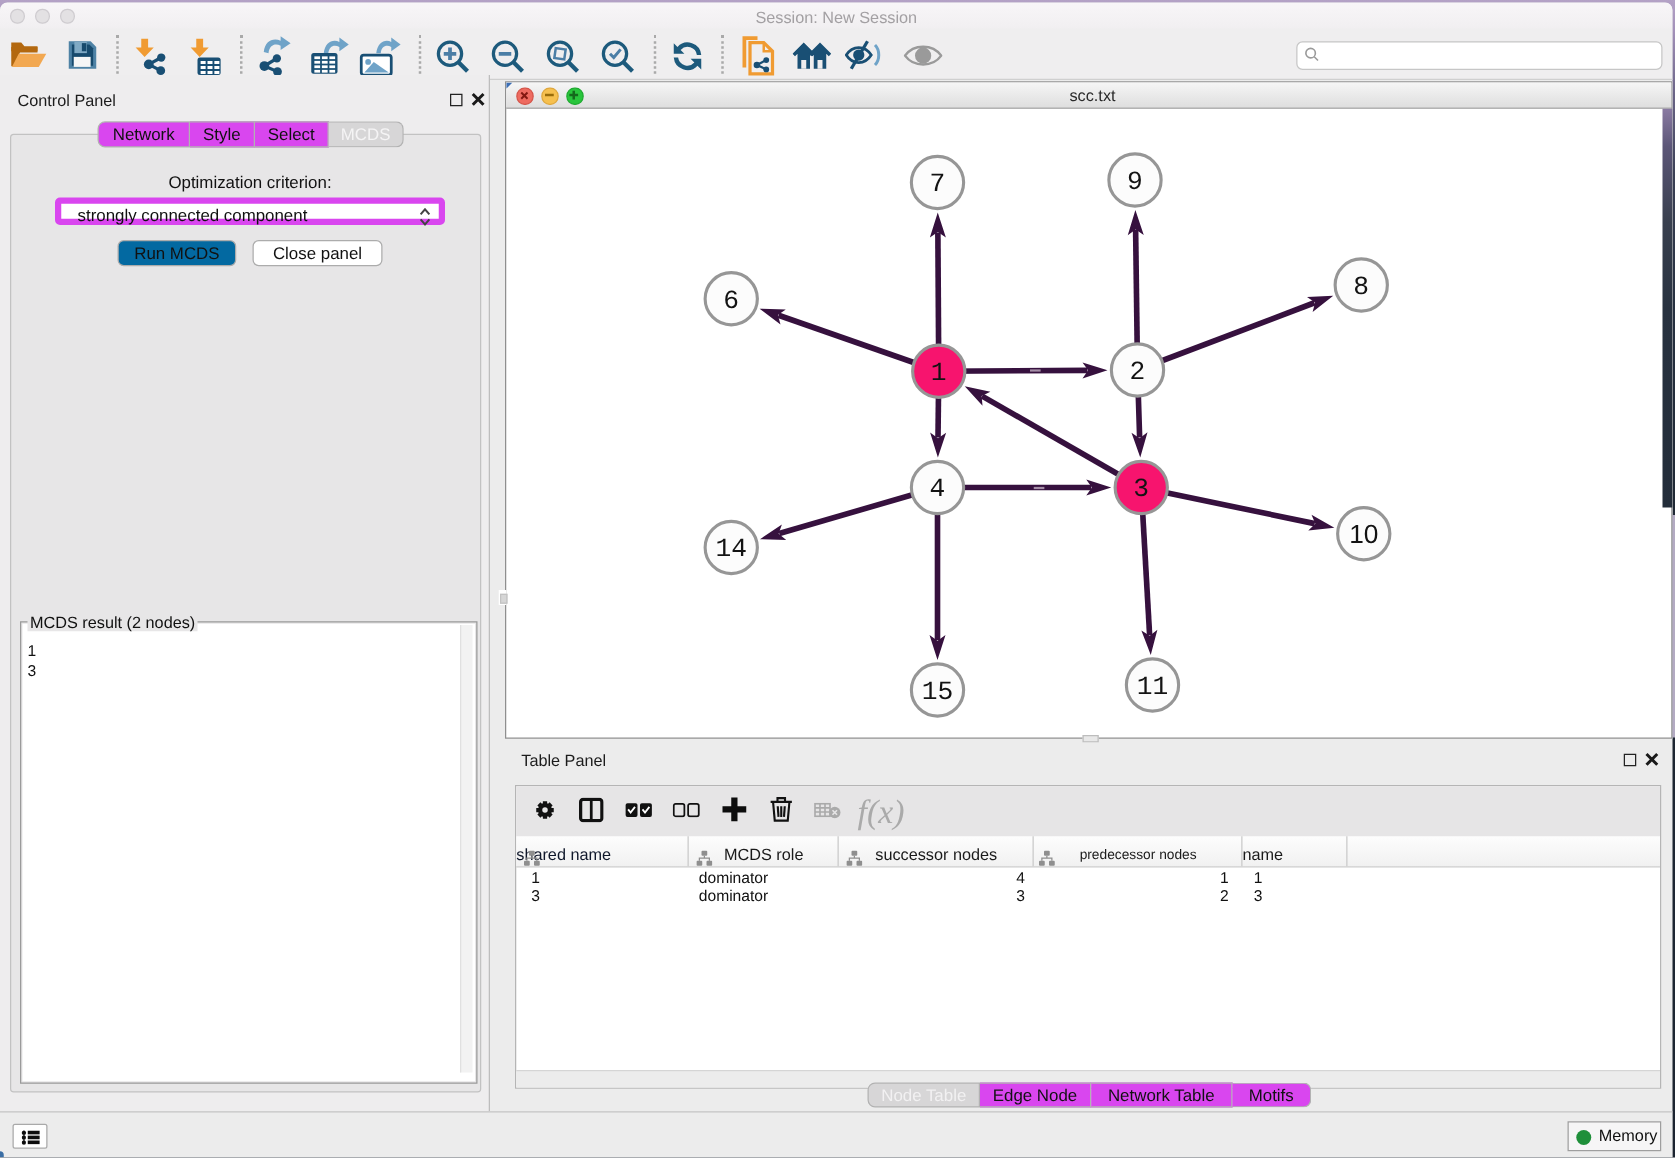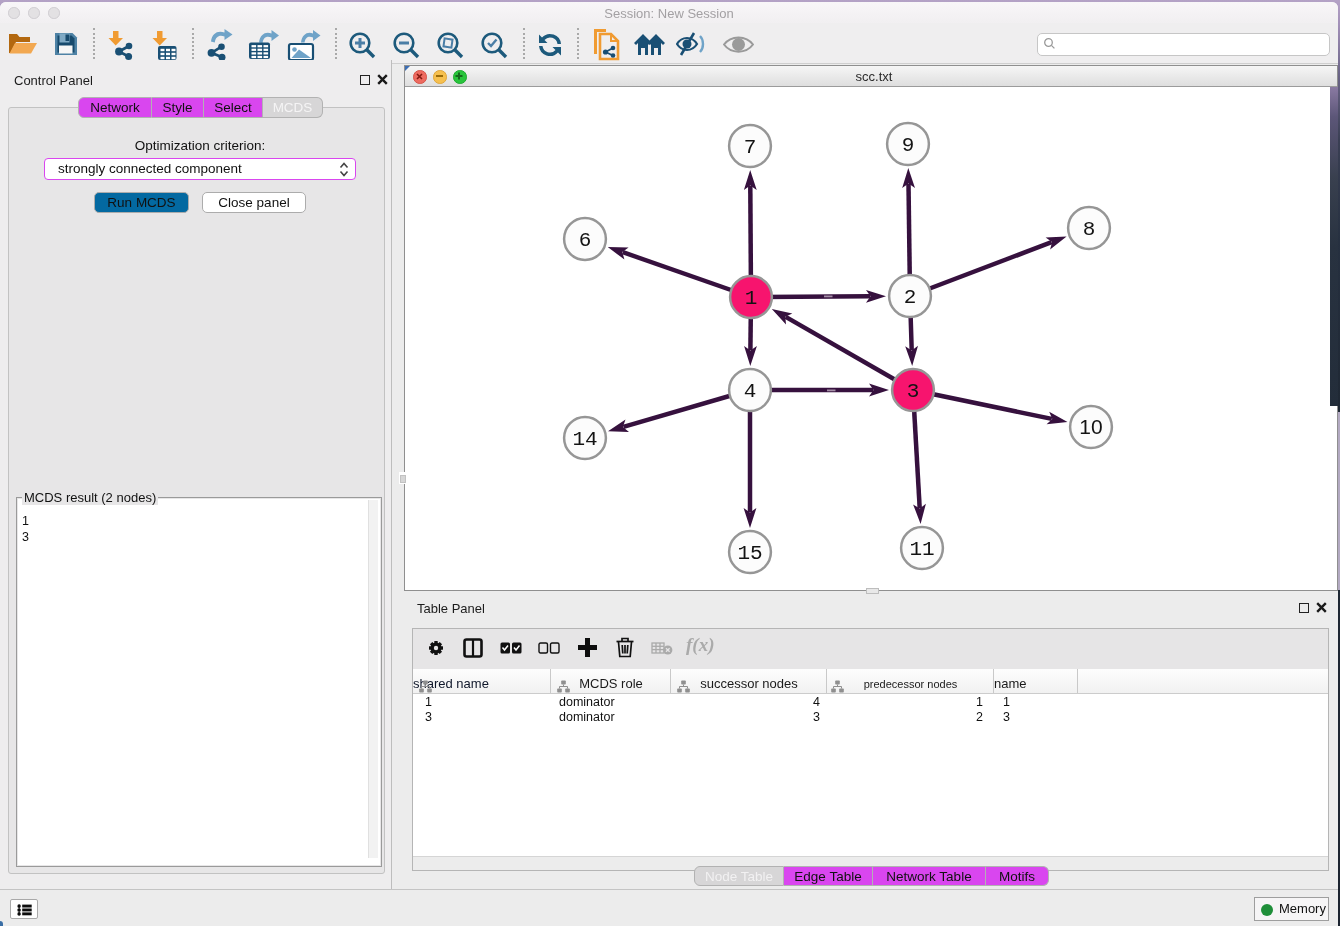--- a/index.html
+++ b/index.html
@@ -164,21 +164,21 @@
         <path d="M1.2 1.2 L9.8 9.8 M9.8 1.2 L1.2 9.8" stroke="#1a1a1a" stroke-width="2.4"></path>
       </svg>
 <div class="abs" style="left:8px;top:107px;width:377px;height:767px;background:#e7e6e7;border:1px solid #c2c2c2;border-radius:3px;box-sizing:border-box;"></div>
 <div class="abs" style="left:78px;top:97px;width:245px;height:21px;">
 <div class="tabbtn" style="left:0;width:74px;border-radius:6px 0 0 6px;line-height:20px;">Network</div>
 <div class="tabbtn" style="left:74px;width:52px;border-left:none;line-height:20px;">Style</div>
 <div class="tabbtn" style="left:126px;width:59px;border-left:none;line-height:20px;">Select</div>
 <div class="tabbtn" style="left:185px;width:60px;border-left:none;border-radius:0 6px 6px 0;line-height:20px;background:#d7d6d7;color:#f5f4f5;">MCDS</div>
 </div>
 <div class="abs" style="left:0;top:138px;width:400px;text-align:center;font-size:13.5px;color:#111;">Optimization criterion:</div>
-<div class="abs" style="left:44px;top:158px;width:312px;height:22px;background:#fff;border:1px solid #d946ef;border-radius:4px;box-sizing:border-box;">
+<div class="abs" style="left:44px;top:158px;width:312px;height:22px;background:#fff;border:5px solid #d946ef;border-radius:4px;box-sizing:border-box;">
 <div class="abs" style="left:13px;top:0;line-height:20px;font-size:13.5px;color:#111;">strongly connected component</div>
 <svg class="abs" style="right:6px;top:3px" width="10" height="15" viewBox="0 0 10 15">
           <path d="M1.5 5.5 L5 1.5 L8.5 5.5" fill="none" stroke="#444" stroke-width="1.6"></path>
           <path d="M1.5 9.5 L5 13.5 L8.5 9.5" fill="none" stroke="#444" stroke-width="1.6"></path>
         </svg>
 </div>
 <div class="abs" style="left:94px;top:192px;width:95px;height:21px;background:#0369a1;border:1px solid #acacac;border-radius:5px;box-sizing:border-box;text-align:center;line-height:19px;font-size:13.5px;color:#111;">Run MCDS</div>
 <div class="abs" style="left:202px;top:192px;width:104px;height:21px;background:#fff;border:1px solid #acacac;border-radius:5px;box-sizing:border-box;text-align:center;line-height:19px;font-size:13.5px;color:#111;">Close panel</div>
 <div class="abs" style="left:16px;top:497px;width:366px;height:370px;border:1px solid #9a9a9a;box-sizing:border-box;">
 <div class="abs" style="left:1px;top:1px;right:1px;bottom:1px;background:#fff;"></div>
@@ -314,21 +314,21 @@
 <g fill="none" stroke="#aaa" stroke-width="1.3">
           <rect x="1" y="1" width="12" height="10"></rect>
           <line x1="1" y1="4.3" x2="13" y2="4.3"></line>
           <line x1="1" y1="7.6" x2="13" y2="7.6"></line>
           <line x1="5" y1="1" x2="5" y2="11"></line>
           <line x1="9" y1="1" x2="9" y2="11"></line>
         </g>
 <circle cx="16.8" cy="8" r="4.6" fill="#aaa"></circle>
         <path d="M15 6.2 L18.6 9.8 M18.6 6.2 L15 9.8" stroke="#e6e5e6" stroke-width="1.3"></path>
 </svg>
-<div class="abs" style="left:686px;top:634px;font-family:'Liberation Serif',serif;font-style:italic;font-size:19px;color:#aaa;font-weight:bold;"><i>f</i>(<i>x</i>)</div>
+<div class="abs" style="left:686px;top:634px;font-family:'Liberation Serif',serif;font-style:italic;font-size:27px;color:#aaa;"><i>f</i>(<i>x</i>)</div>
       <div class="abs" style="left:413px;top:669px;width:915px;height:25px;background:linear-gradient(#fdfdfd,#f1f1f1);border-bottom:1px solid #cccccc;box-sizing:border-box;"></div>
 <div class="hdrcell" style="left:413px;top:669px;width:138px;height:24px;"></div>
 <div class="abs" style="left:413px;top:669px;width:138px;height:24px;line-height:30px;text-align:left;font-size:13px;color:#0f172a;">shared name</div>
 <div class="hdrcell" style="left:551px;top:669px;width:120px;height:24px;"></div>
 <div class="abs" style="left:551px;top:669px;width:120px;height:24px;line-height:30px;text-align:center;font-size:13px;color:#1a1a1a;">MCDS role</div>
 <div class="hdrcell" style="left:671px;top:669px;width:156px;height:24px;"></div>
 <div class="abs" style="left:671px;top:669px;width:156px;height:24px;line-height:30px;text-align:center;font-size:13px;color:#1a1a1a;">successor nodes</div>
 <div class="hdrcell" style="left:827px;top:669px;width:167px;height:24px;"></div>
 <div class="abs" style="left:827px;top:669px;width:167px;height:24px;line-height:30px;text-align:center;font-size:11px;color:#1a1a1a;">predecessor nodes</div>
 <div class="hdrcell" style="left:994px;top:669px;width:84px;height:24px;"></div>
@@ -370,21 +370,21 @@
 <div class="rowtxt" style="left:671px;top:695px;width:149px;text-align:right;">4</div>
 <div class="rowtxt" style="left:827px;top:695px;width:156px;text-align:right;">1</div>
 <div class="rowtxt" style="left:1003px;top:695px;">1</div>
 <div class="rowtxt" style="left:425px;top:710px;">3</div>
 <div class="rowtxt" style="left:559px;top:710px;">dominator</div>
 <div class="rowtxt" style="left:671px;top:710px;width:149px;text-align:right;">3</div>
 <div class="rowtxt" style="left:827px;top:710px;width:156px;text-align:right;">2</div>
 <div class="rowtxt" style="left:1003px;top:710px;">3</div>
 <div class="abs" style="left:694px;top:866px;width:355px;height:20px;">
 <div class="tabbtn" style="left:0;width:90px;border-radius:6px 0 0 6px;line-height:19px;background:#d7d6d7;color:#f2f1f2;">Node Table</div>
-<div class="tabbtn" style="left:90px;width:89px;border-left:none;line-height:19px;">Edge Table</div>
+<div class="tabbtn" style="left:90px;width:89px;border-left:none;line-height:19px;">Edge Node</div>
 <div class="tabbtn" style="left:179px;width:113px;border-left:none;line-height:19px;">Network Table</div>
 <div class="tabbtn" style="left:292px;width:63px;border-left:none;border-radius:0 6px 6px 0;line-height:19px;">Motifs</div>
 </div>
 <div class="abs" style="left:0;top:889px;width:1338px;height:37px;background:#ececec;border-top:1px solid #c4c4c4;box-sizing:border-box;"></div>
 <div class="abs" style="left:10px;top:899px;width:28px;height:20px;background:#fefefe;border:1px solid #a9a9a9;border-radius:2px;box-sizing:border-box;">
 <svg class="abs" style="left:6px;top:3.5px" width="15" height="12" viewBox="0 0 15 12">
 <g fill="#0d0d0d">
             <rect x="0.5" y="0.5" width="3.2" height="3.2" rx="1.2"></rect>
             <rect x="0.5" y="4.4" width="3.2" height="3.2" rx="1.2"></rect>
             <rect x="0.5" y="8.3" width="3.2" height="3.2" rx="1.2"></rect>

